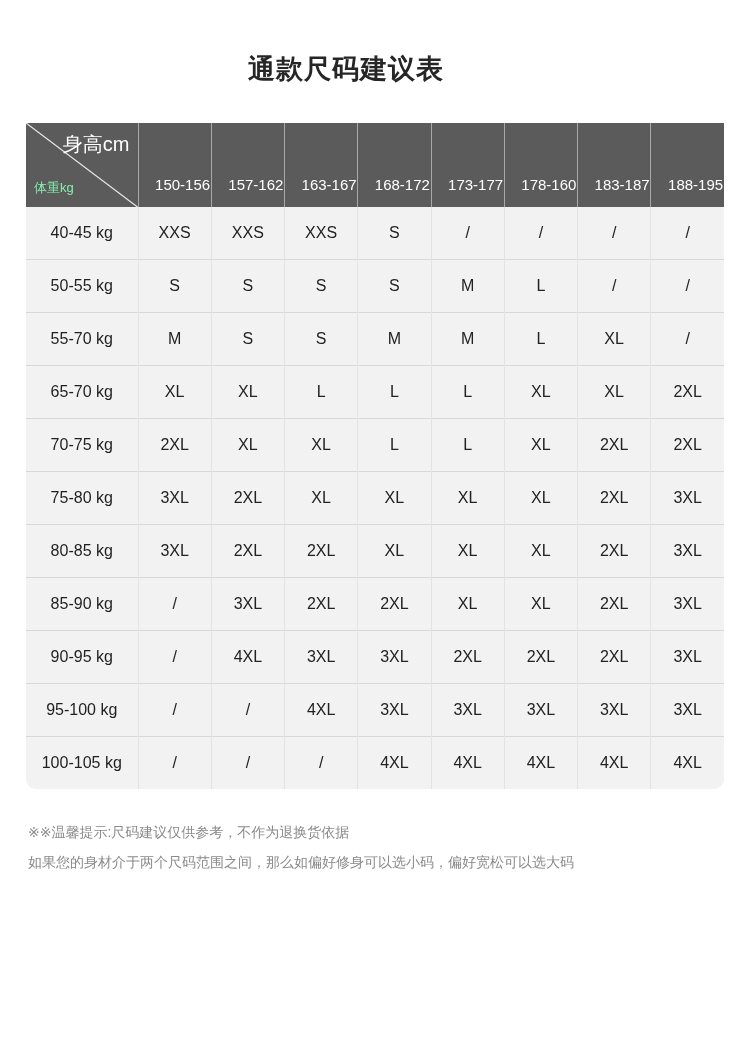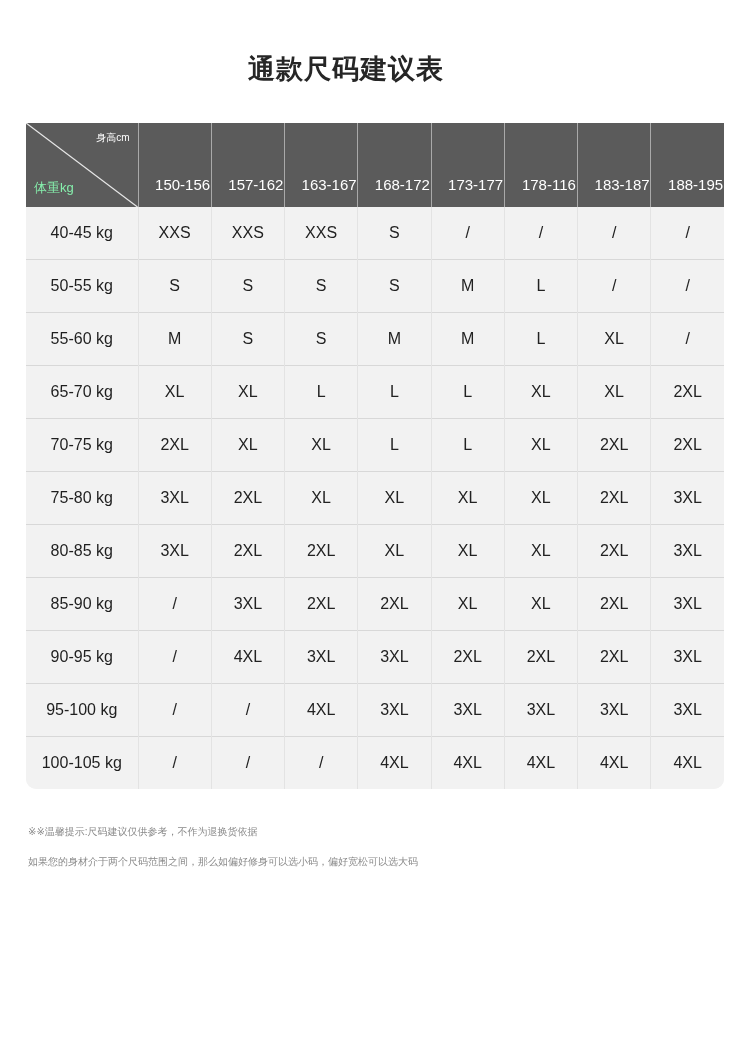--- a/index.html
+++ b/index.html
@@ -84,21 +84,21 @@
   .corner-inner .diag {
     position: absolute;
     left: 0; top: 0;
     width: 100%;
     height: 100%;
   }
   .corner-inner .hdr-height {
     position: absolute;
     right: 8px;
     top: 8px;
-    font-size: 10px;
+    font-size: 20px;
     color: #ffffff;
     white-space: nowrap;
   }
   .corner-inner .hdr-weight {
     position: absolute;
     left: 8px;
     bottom: 10px;
     font-size: 13px;
     color: #86efac;
     white-space: nowrap;
@@ -129,21 +129,21 @@
     border-bottom-left-radius: 10px;
   }
   tbody tr:last-child td:last-child {
     border-bottom-right-radius: 10px;
   }
 
   
   .notes {
     margin: 28px 0 0 28px;
     color: #8a8a8a;
-    font-size: 10px;
+    font-size: 14px;
     line-height: 30px;
   }
   .notes .note-line { white-space: nowrap; }
 </style>
 </head>
 <body>
 
 <div class="page">
 
   <div class="title">通款尺码建议表</div>
@@ -170,21 +170,21 @@
               </svg>
               <span class="hdr-height">身高cm</span>
               <span class="hdr-weight">体重kg</span>
             </div>
           </th>
           <th>150-156</th>
           <th>157-162</th>
           <th>163-167</th>
           <th>168-172</th>
           <th>173-177</th>
-          <th>178-116</th>
+          <th>178-160</th>
           <th>183-187</th>
           <th>188-195</th>
         </tr>
       </thead>
       <tbody>
           <tr>
             <td class="row-label">40-45 kg</td>
             <td>XXS</td>
             <td>XXS</td>
             <td>XXS</td>
@@ -199,21 +199,21 @@
             <td>S</td>
             <td>S</td>
             <td>S</td>
             <td>S</td>
             <td>M</td>
             <td>L</td>
             <td>/</td>
             <td>/</td>
           </tr>
           <tr>
-            <td class="row-label">55-60 kg</td>
+            <td class="row-label">55-70 kg</td>
             <td>M</td>
             <td>S</td>
             <td>S</td>
             <td>M</td>
             <td>M</td>
             <td>L</td>
             <td>XL</td>
             <td>/</td>
           </tr>
           <tr>

